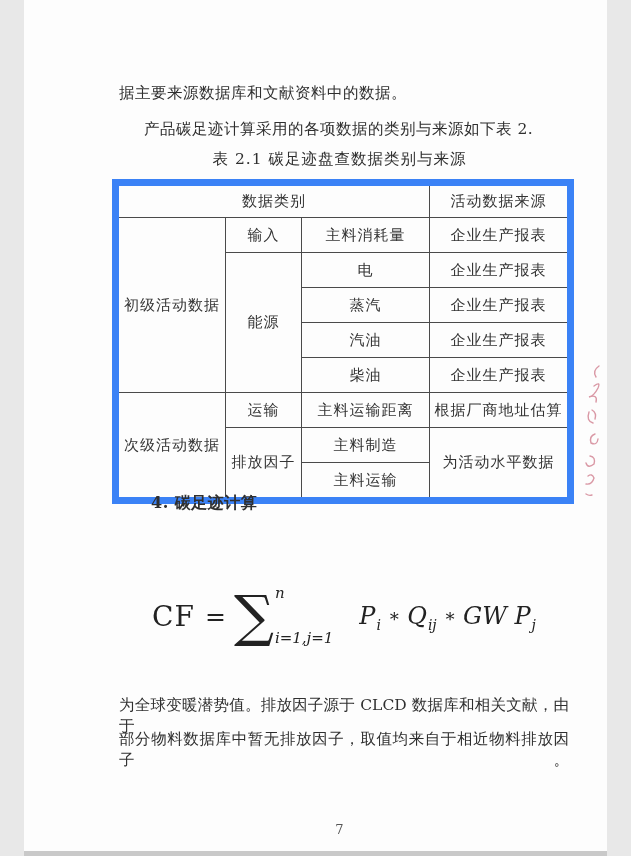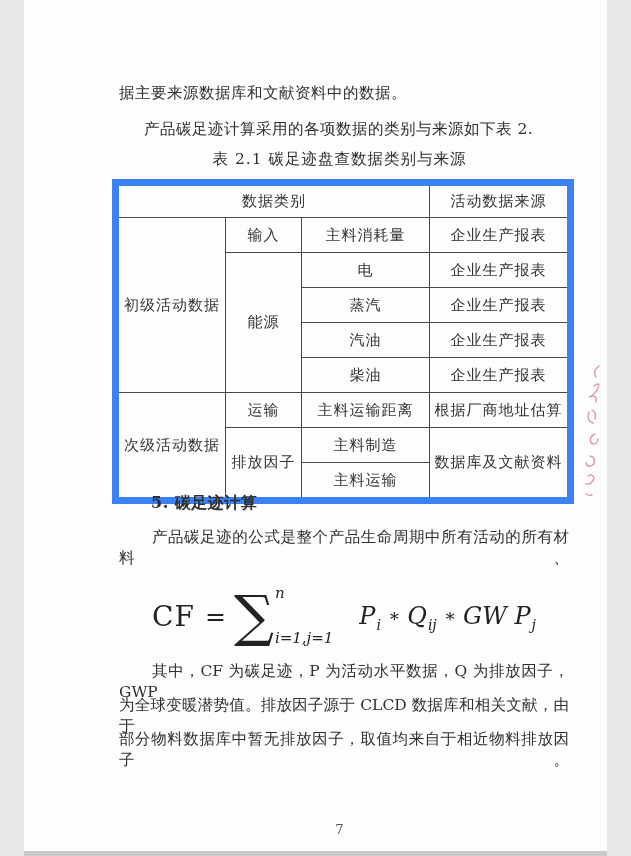--- a/index.html
+++ b/index.html
@@ -140,31 +140,30 @@
     </tr>
     <tr>
       <td rowspan="3">次级活动数据</td>
       <td>运输</td>
       <td>主料运输距离</td>
       <td>根据厂商地址估算</td>
     </tr>
     <tr>
       <td rowspan="2">排放因子</td>
       <td>主料制造</td>
-      <td rowspan="2">数据库及文献资料</td>
+      <td rowspan="2">为活动水平数据</td>
     </tr>
     <tr>
       <td>主料运输</td>
     </tr>
   </tbody>
     </table>
 
-  <div class="sec-heading">5. 碳足迹计算</div>
-
-  <div class="jline indent" style="top:527px;">产品碳足迹的公式是整个产品生命周期中所有活动的所有材料、</div>
+  <div class="sec-heading">4. 碳足迹计算</div>
+
 
 
   <div class="formula">
     <span class="f-cf">CF</span>
     <span class="f-eq">=</span>
     <span class="f-sigma">∑</span>
     <span class="f-limits">
       <span class="f-sup">n</span>
       <span class="f-sub">i=1,j=1</span>
     </span>
@@ -173,21 +172,20 @@
         <span class="f-vsub">i</span>
       <span class="f-op">∗</span>
       <span class="f-var">Q</span>
         <span class="f-vsub">ij</span>
       <span class="f-op">∗</span>
       <span class="f-var">GW P</span>
         <span class="f-vsub">j</span>
     </span>
   </div>
 
-  <div class="jline indent" style="top:661px;">其中，CF 为碳足迹，P 为活动水平数据，Q 为排放因子，GWP</div>
   <div class="jline" style="top:729px;">部分物料数据库中暂无排放因子，取值均来自于相近物料排放因子。</div>
   <div class="jline" style="top:695px;">为全球变暖潜势值。排放因子源于 CLCD 数据库和相关文献，由于</div>
 
   <svg class="red-mark" viewBox="0 0 26 140" fill="none" stroke="#c2566b" stroke-width="1.4" stroke-linecap="round">
     <path d="M20 4 q-7 5 -3 11"></path>
     <path d="M15 24 q7 -5 4 2 q-4 8 -9 9 q9 -3 7 5"></path>
     <path d="M13 48 q5 3 3 9 m-6 -7 q-3 9 4 11"></path>
     <path d="M16 72 q-6 2 -4 9 q6 3 7 -4"></path>
     <path d="M11 94 q6 1 4 8 q-6 5 -8 -1"></path>
     <path d="M9 114 q4 -3 6 2 q-2 7 -8 6"></path>

